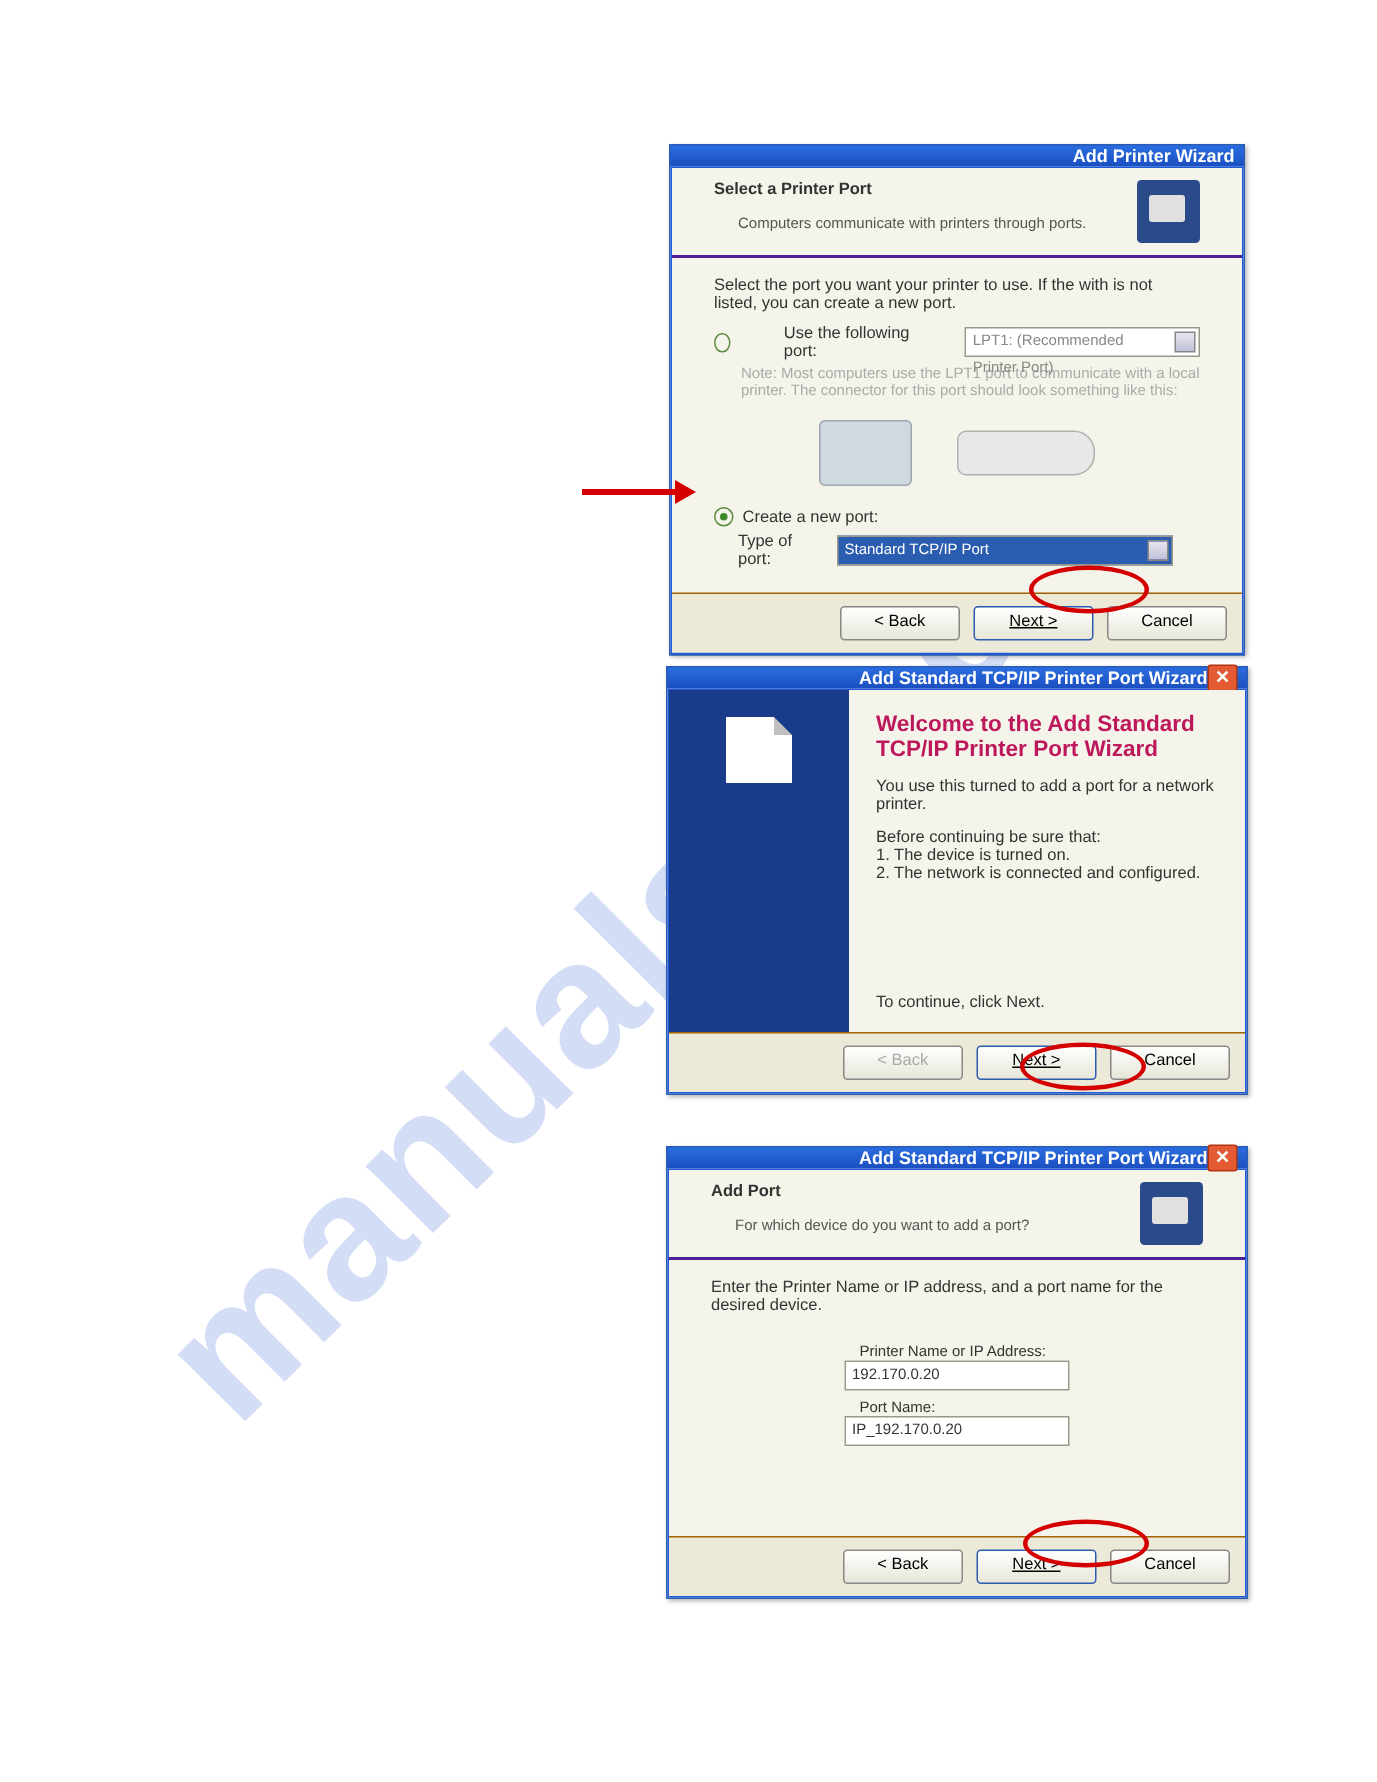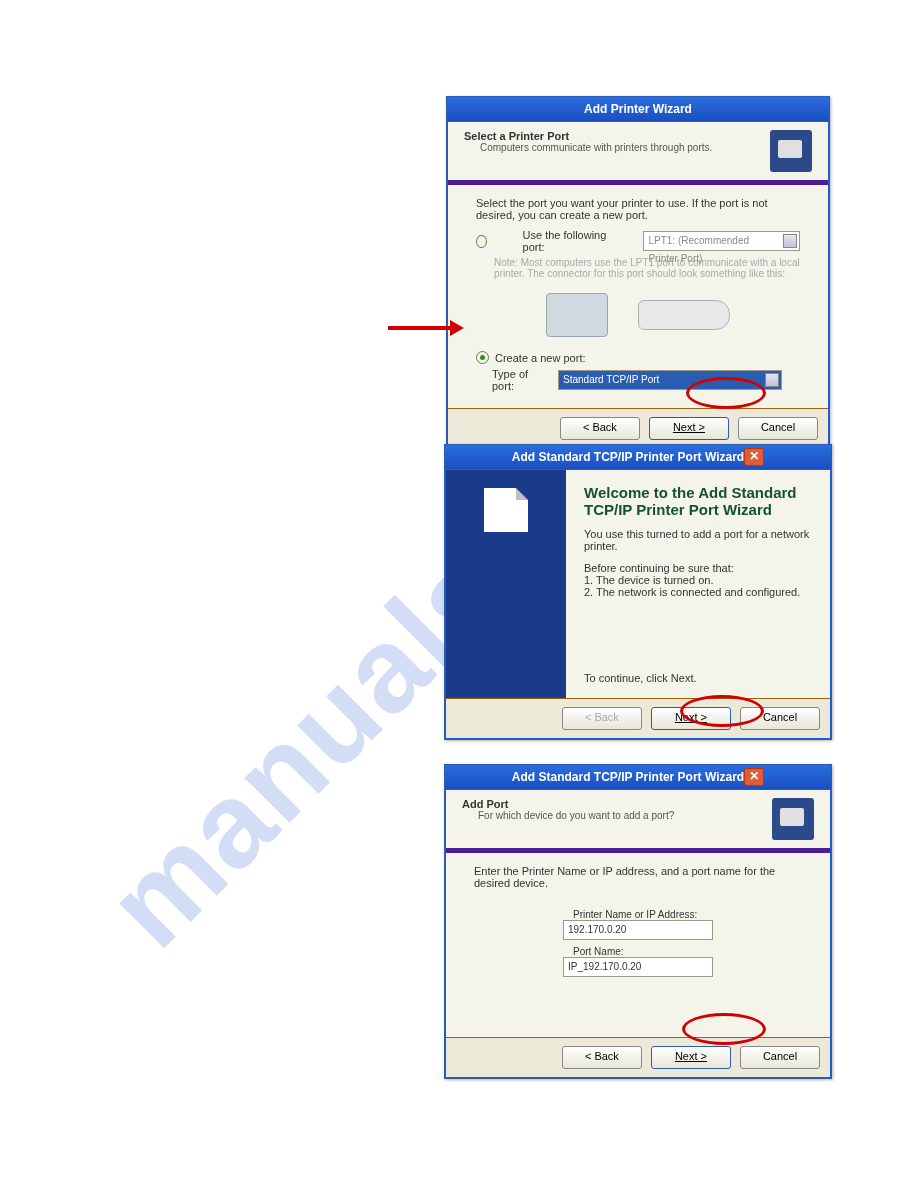--- a/index.html
+++ b/index.html
@@ -31,26 +31,26 @@
     position: absolute;
     border: 1px solid #2a5db0;
     background: #1f5bd8;
     box-shadow: 1px 1px 3px rgba(0,0,0,0.3);
     z-index: 1;
   }
   .titlebar {
     background: linear-gradient(to bottom, #2a6de0, #1b4fbf);
     color: #fff;
     font-weight: bold;
-    height: 24px;
+    height: 14px;
     line-height: 22px;
     padding: 0 6px;
     font-size: 12px;
     display: flex;
-    justify-content: center;
+    justify-content: flex-end;
     align-items: center;
   }
   .close-btn {
     width: 18px;
     height: 16px;
     background: #e35b33;
     border: 1px solid #b33410;
     border-radius: 2px;
     color: #fff;
     font-size: 12px;
@@ -58,38 +58,39 @@
     text-align: center;
     cursor: pointer;
   }
   .dialog-body {
     background: #ece9d8;
     border: 1px solid #1f5bd8;
     margin: 0;
   }
   .wizard-head {
     background: #f5f4ea;
-    border-bottom: 5px solid #4c1d95;
-    padding: 8px 16px;
+    border-bottom: 2px solid #4c1d95;
+    padding: 8px 28px;
     display: flex;
     justify-content: space-between;
     align-items: flex-start;
   }
   .wizard-head .txt-col {
     flex: 1;
   }
   .wizard-head .title-strong {
     font-weight: bold;
     color: #333;
     font-size: 11px;
   }
   .wizard-head .subtitle {
     margin-left: 16px;
     color: #555;
     font-size: 10px;
+    margin-top: 12px;
   }
   .wizard-content {
     padding: 12px 28px;
     background: #f5f4ea;
     font-size: 11px;
     color: #333;
   }
   .wizard-footer {
     border-top: 1px solid #a16207;
     background: #ece9d8;
@@ -250,21 +251,21 @@
     color: #333;
   }
   .welcome-split {
     display: flex;
     height: 228px;
   }
   .welcome-body h2 {
     font-size: 15px;
     font-weight: bold;
     margin: 0 0 10px 0;
-    color: #14532d;
+    color: #be185d;
   }
   .form-row {
     display: flex;
     align-items: center;
     margin: 6px 0;
     flex-direction: column;
   }
   .form-row label {
     width: 130px;
     font-size: 10px;
@@ -308,21 +309,21 @@
   </div>
   <div class="dialog-body">
     <div class="wizard-head">
       <div class="txt-col">
         <div class="title-strong">Select a Printer Port</div>
         <div class="subtitle">Computers communicate with printers through ports.</div>
       </div>
       <div class="head-icon"></div>
     </div>
     <div class="wizard-content">
-      <div>Select the port you want your printer to use. If the port is not desired, you can create a new port.</div>
+      <div>Select the port you want your printer to use. If the with is not listed, you can create a new port.</div>
       <div class="radio-row" style="margin-top:8px;gap:36px;">
         <span class="radio"></span>
         <span>Use the following port:</span>
         <span class="combo" style="width:170px;">LPT1: (Recommended Printer Port)</span>
       </div>
       <div class="note">Note: Most computers use the LPT1 port to communicate with a local printer. The connector for this port should look something like this:</div>
       <div class="img-placeholder">
         <div class="printer-ic"></div>
         <div class="cable-ic"></div>
       </div>

